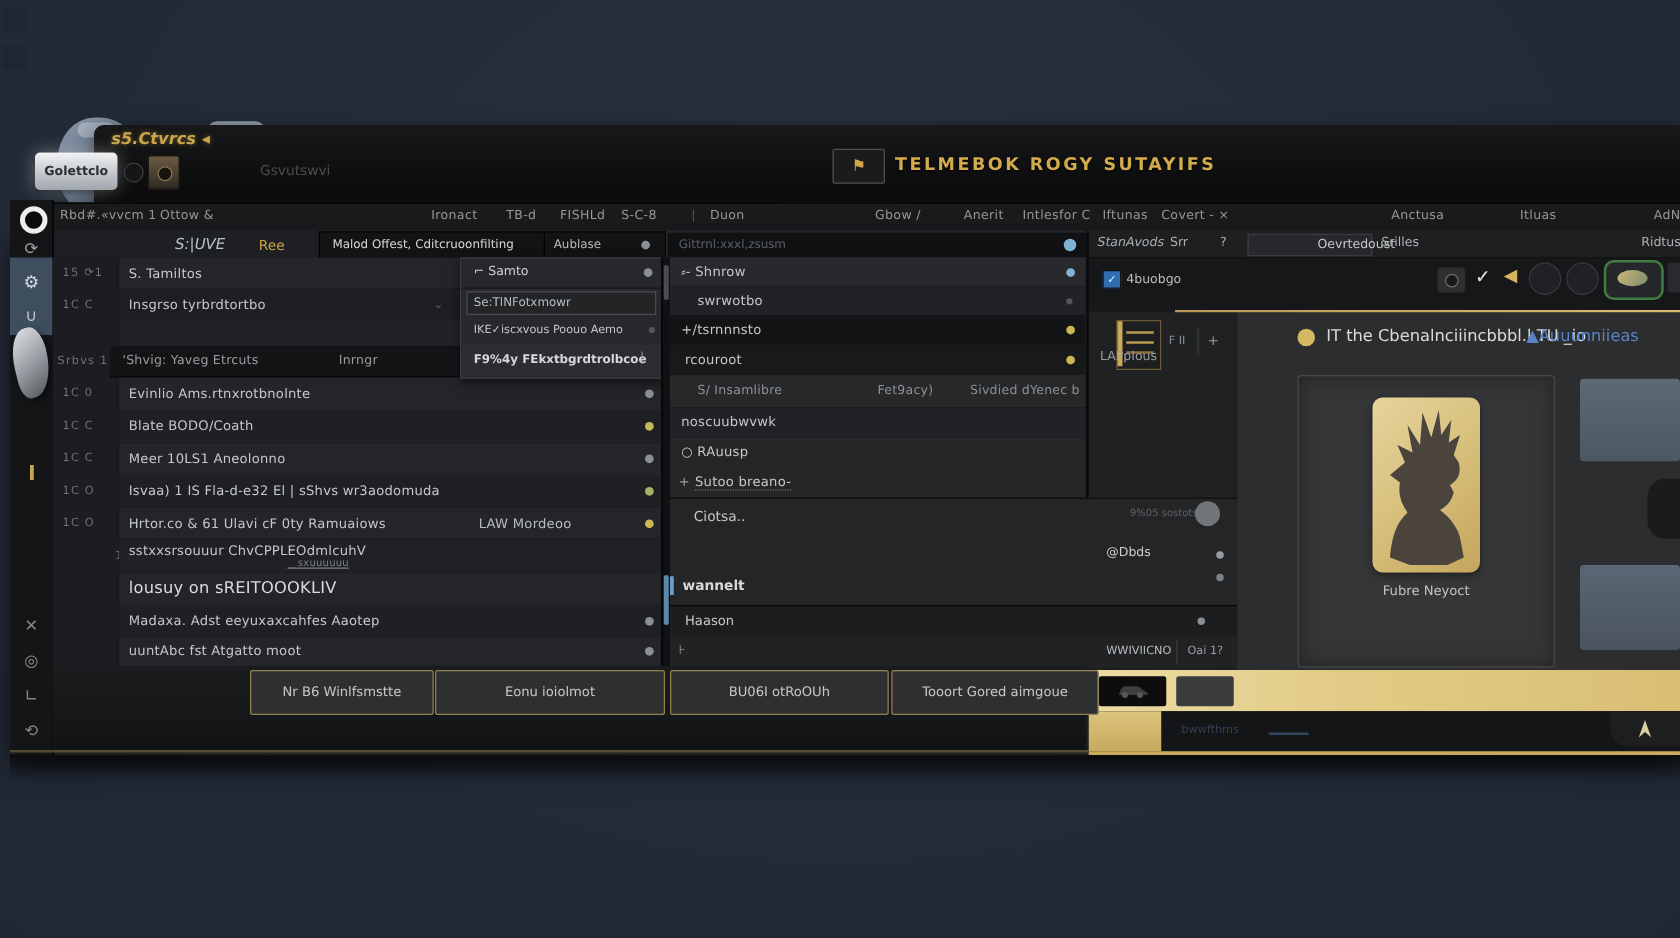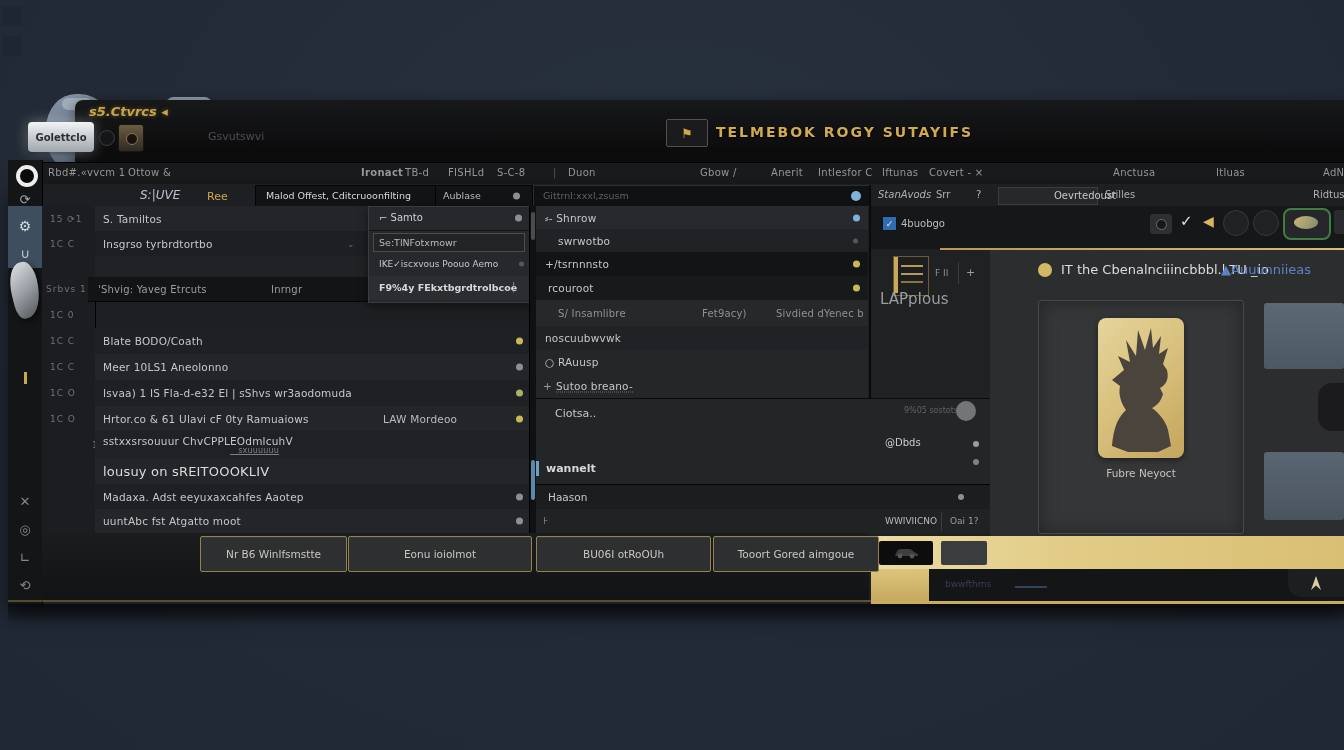--- a/index.html
+++ b/index.html
@@ -58,21 +58,21 @@
     <span style="font-size:10px;font-weight:bold;color:#2c2e31;">Golettclo</span>
   </div>
   <div class="abs" style="left:99px;top:130px;width:14px;height:14px;border-radius:50%;background:#151617;border:1px solid #3a3c3e;"></div>
   <div class="abs" style="left:118px;top:124px;width:24px;height:26px;border-radius:3px;background:linear-gradient(180deg,#6b5b43,#2e2a22);border:1px solid #1a1712;">
     <div class="abs" style="left:7px;top:8px;width:10px;height:10px;border-radius:50%;background:#17140f;border:1px solid #8a7450;"></div>
   </div>
 
   <div class="abs menubar" style="left:42px;top:162px;width:1302px;height:22px;">
     <span class="menu-item" style="left:6px;">Rbd#.«vvcm 1</span>
     <span class="menu-item" style="left:86px;">Ottow &amp;</span>
-    <span class="menu-item" style="left:319px;font-weight:bold;">Ironact</span>
+    <span class="menu-item" style="left:303px;">Ironact</span>
     <span class="menu-item" style="left:363px;">TB-d</span>
     <span class="menu-item" style="left:406px;">FISHLd</span>
     <span class="menu-item" style="left:455px;">S-C-8</span>
     <span class="menu-item" style="left:526px;">Duon</span>
     <span class="menu-item" style="left:658px;">Gbow /</span>
     <span class="menu-item" style="left:729px;">Anerit</span>
     <span class="menu-item" style="left:776px;">Intlesfor C</span>
     <span class="menu-item" style="left:840px;">Iftunas</span>
     <span class="menu-item" style="left:887px;">Covert - ×</span>
     <span class="menu-item" style="left:934px;margin-top:40px;">Wher</span>
@@ -129,20 +129,24 @@
   </div>
   <div class="row" style="left:95px;top:231px;width:273px;height:25px;background:#1d1f22;">
     <span class="lbl" style="left:8px;">Insgrso tyrbrdtortbo</span>
     <span class="lbl" style="left:252px;color:#6a6d70;font-size:9px;">⌄</span>
   </div>
   <div class="abs" style="left:95px;top:256px;width:273px;height:21px;background:#202225;border-bottom:1px solid #0a0a0b;"></div>
   <div class="row subhead" style="left:88px;top:277px;width:435px;height:24px;color:#9a9da0;font-size:10px;">
     <span class="lbl" style="left:10px;">'Shvig: Yaveg  Etrcuts</span>
     <span class="lbl" style="left:183px;">Inrngr</span>
   </div>
+  <div class="row" style="left:95px;top:302px;width:435px;height:26px;background:#232528;">
+    <span class="lbl" style="left:8px;">Evinlio Ams.rtnxrotbnolnte</span>
+    <div class="dot gray" style="left:421px;"></div>
+  </div>
   <div class="row" style="left:95px;top:328px;width:435px;height:26px;background:#1e2023;">
     <span class="lbl" style="left:8px;">Blate BODO/Coath</span>
     <div class="dot yellow" style="left:421px;"></div>
   </div>
   <div class="row" style="left:95px;top:354px;width:435px;height:26px;background:#232528;">
     <span class="lbl" style="left:8px;">Meer 10LS1 Aneolonno</span>
     <div class="dot gray" style="left:421px;"></div>
   </div>
   <div class="row" style="left:95px;top:380px;width:435px;height:26px;background:#1e2023;">
     <span class="lbl" style="left:8px;">Isvaa) 1 IS Fla-d-e32 El | sShvs wr3aodomuda</span>
@@ -281,21 +285,21 @@
   <div class="abs" style="left:871px;top:250px;width:119px;height:148px;background:#1f2123;">
     <div class="abs" style="left:22px;top:6px;width:34px;height:38px;background:#1d1e20;border:1px solid #6b5a35;">
       <div class="abs" style="left:0;top:0;width:4px;height:36px;background:#c9a85a;"></div>
       <div class="abs" style="left:7px;top:8px;width:22px;height:2px;background:#b89a54;"></div>
       <div class="abs" style="left:7px;top:16px;width:22px;height:2px;background:#b89a54;"></div>
       <div class="abs" style="left:7px;top:24px;width:22px;height:2px;background:#8a733f;"></div>
     </div>
     <span class="abs txt" style="left:64px;top:18px;font-size:9px;color:#8e9194;">F II</span>
     <div class="abs" style="left:87px;top:12px;width:1px;height:22px;background:#3a3c3e;"></div>
     <span class="abs txt" style="left:95px;top:16px;font-size:11px;color:#9a9da0;">+</span>
-    <span class="abs txt" style="left:9px;top:40px;font-size:15px;color:#9b9ea1;">LAPpIous</span>
+    <span class="abs txt" style="left:9px;top:30px;font-size:10px;color:#9b9ea1;">LAPpIous</span>
   </div>
 
   <div class="abs" style="left:990px;top:250px;width:354px;height:287px;background:#2c2d2f;">
     <div class="abs" style="left:48px;top:13px;width:14px;height:14px;border-radius:50%;background:#d3b964;"></div>
     <span class="abs txt" style="left:71px;top:12px;font-size:13px;color:#d9dbdc;">IT the Cbenalnciiincbbbl.l TU _io</span>
     <span class="abs txt" style="left:231px;top:12px;font-size:13px;color:#5b82c4;">▲Auuunniieas</span>
 
     <div class="abs" style="left:48px;top:50px;width:204px;height:232px;background:#353638;border:1px solid #474849;border-radius:3px;box-shadow:inset 0 0 18px rgba(0,0,0,.35);">
       <div class="abs" style="left:59px;top:17px;width:86px;height:140px;border-radius:8px;background:linear-gradient(135deg,#e6d49c 0%,#d9c27f 45%,#c4a55c 100%);box-shadow:0 2px 6px rgba(0,0,0,.45);overflow:hidden;">
         <svg width="86" height="140" viewBox="0 0 86 140">

